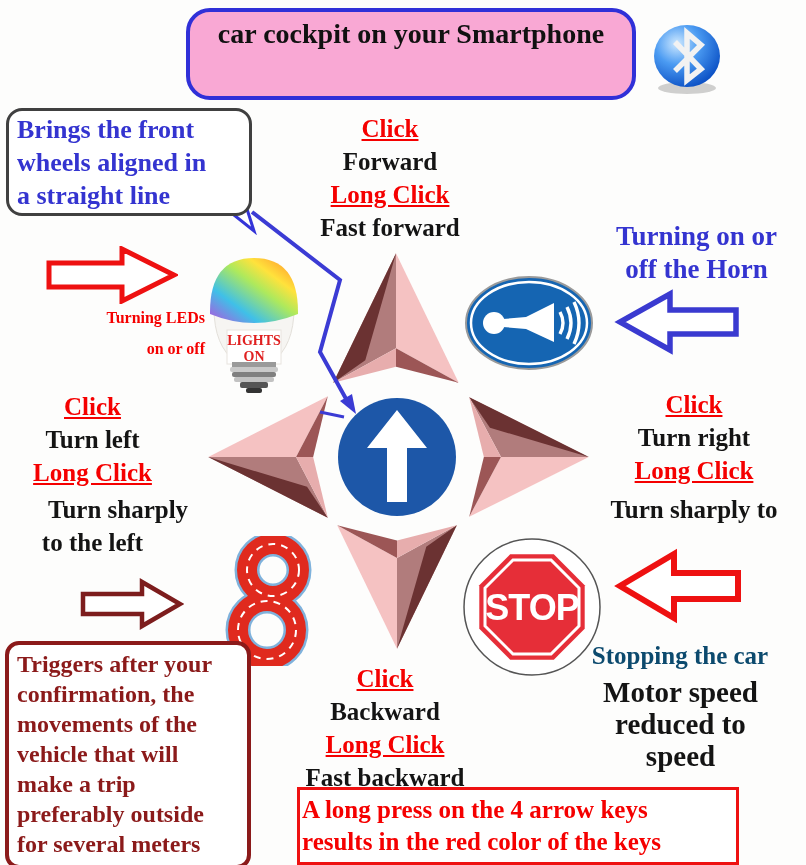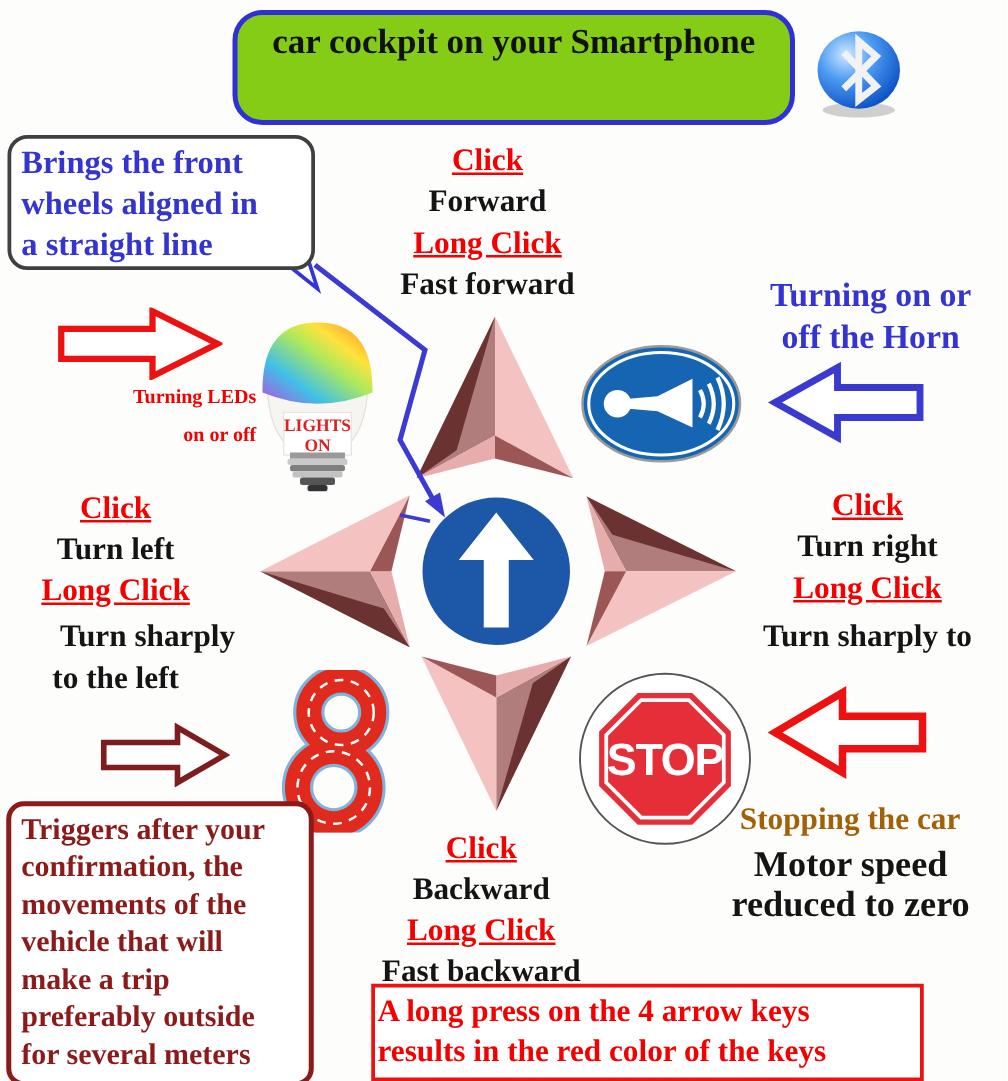--- a/index.html
+++ b/index.html
@@ -9,21 +9,21 @@
     font-family:"Liberation Serif",serif;font-weight:bold;
   }
   .abs{position:absolute;}
   .red{color:#f50000;text-decoration:underline;}
   .black{color:#141414;}
   .stack{text-align:center;font-size:25px;line-height:33px;white-space:nowrap;}
   .stack div{white-space:nowrap;}
 
   .title-box{
     left:186px;top:8px;width:442px;height:82px;
-    border:4px solid #3030d8;border-radius:24px;background:#84cc16;
+    border:4px solid #3030d8;border-radius:24px;background:#f9a8d4;
     text-align:center;font-size:28px;line-height:40px;color:#111;
     padding-top:2px;
   }
   .bubble{
     left:6px;top:108px;width:232px;height:98px;
     border:3px solid #404040;border-radius:16px;background:#fff;
     font-size:26px;line-height:33px;color:#3434d0;
     padding:2px 0 2px 8px;z-index:3;
   }
   .trip-box{
@@ -36,21 +36,21 @@
     left:297px;top:787px;width:432px;
     border:3px solid #ee1111;background:#fff;
     font-size:25px;line-height:32px;color:#f50000;
     text-align:left;padding:4px 2px;
   }
   .horn-label{left:593px;top:220px;width:207px;text-align:center;
     font-size:27px;line-height:33px;color:#3434d0;white-space:nowrap;}
   .leds-label{left:10px;top:302px;width:195px;text-align:right;
     font-size:16px;line-height:31px;color:#f50000;}
   .stopping-label{left:572px;top:642px;width:216px;text-align:center;
-    font-size:25px;color:#a16207;white-space:nowrap;}
+    font-size:25px;color:#0c4a6e;white-space:nowrap;}
   .motor-label{left:578px;top:676px;width:205px;text-align:center;
     font-size:29px;line-height:32px;color:#141414;}
   svg{display:block;}
 </style>
 </head>
 <body>
 
 <div class="stage">
 
   <div class="abs title-box">
@@ -230,21 +230,21 @@
     <text x="70" y="83" text-anchor="middle" font-size="36" fill="#ffffff" font-family="Liberation Sans, sans-serif" font-weight="bold" letter-spacing="-1">STOP</text>
   </svg>
 
   <svg class="abs" style="left:612px;top:548px;" width="132" height="76" viewBox="0 0 132 76">
     <polygon points="126,25 62,25 62,6 8,38 62,70 62,51 126,51" fill="#ffffff" stroke="#ee1111" stroke-width="6"></polygon>
   </svg>
 
   <div class="abs stopping-label">Stopping the car</div>
   <div class="abs motor-label">
     <div>Motor speed</div>
-    <div>reduced to zero</div>
+    <div>reduced to speed</div>
   </div>
 
   <div class="abs note-box">
     <div>A long press on the 4 arrow keys</div>
     <div>results in the red color of the keys</div>
   </div>
 
 </div>
 
 </body></html>

